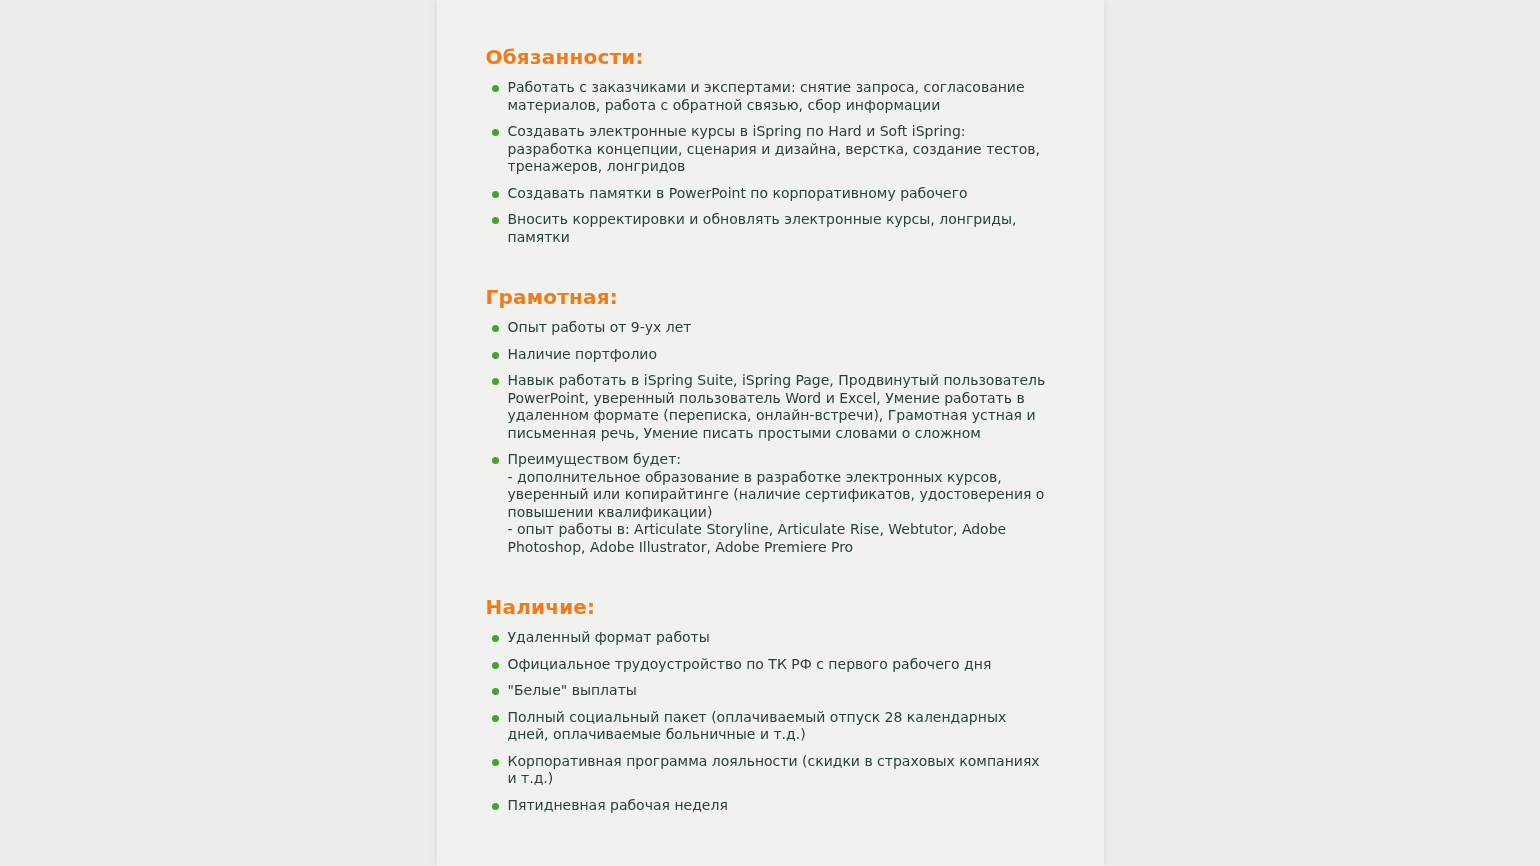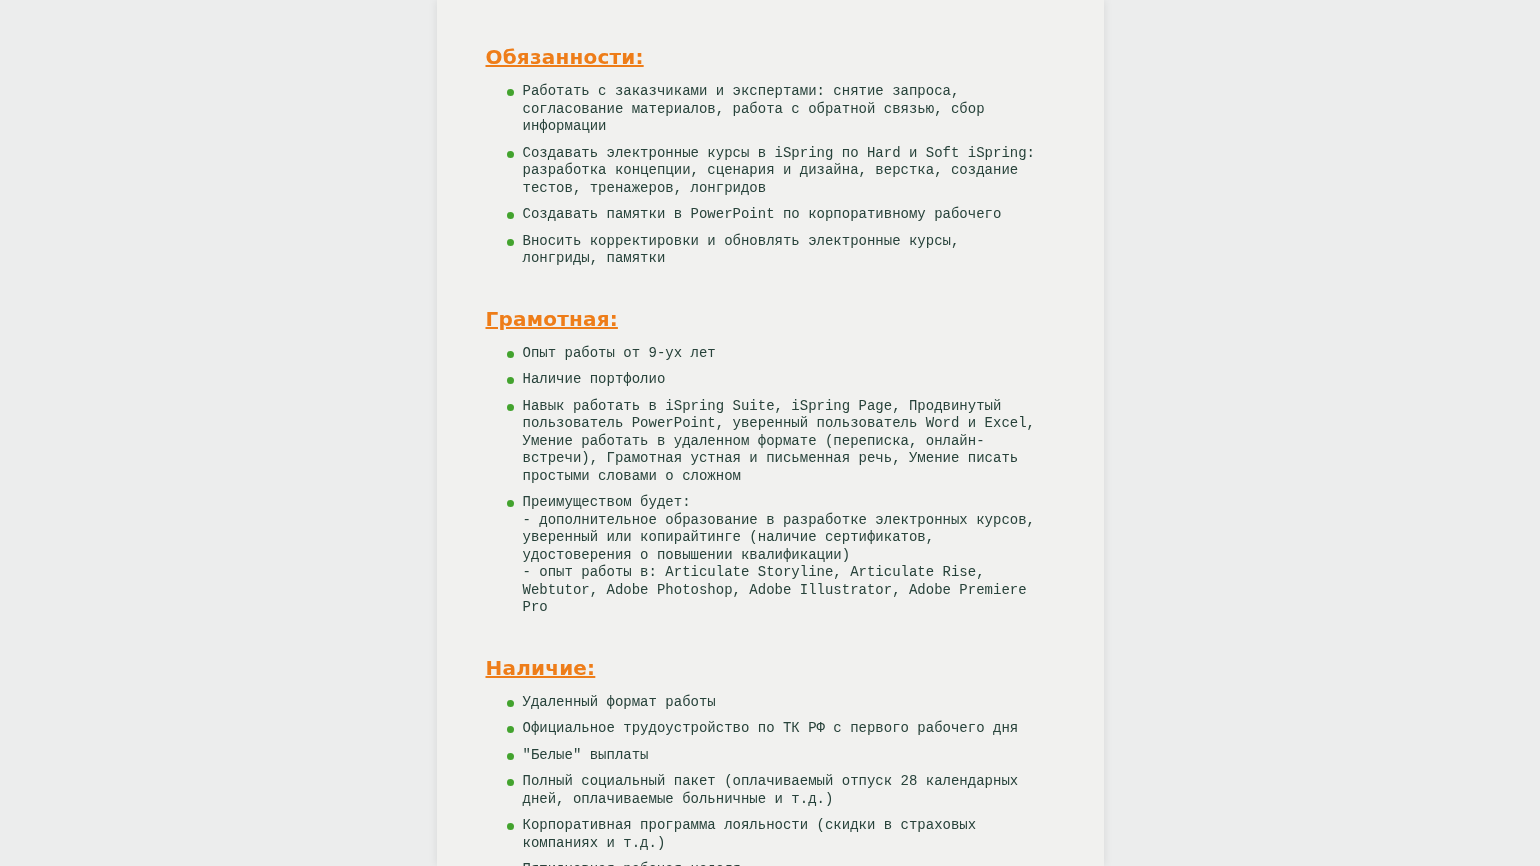--- a/index.html
+++ b/index.html
@@ -28,27 +28,25 @@
   .section + .section {
     margin-top: 40px;
   }
   .section-heading {
     font-size: 20px;
     line-height: 22px;
     font-weight: 700;
     color: #ee7d19;
     margin: 0 0 11px 0;
     letter-spacing: 0.2px;
-    text-decoration: underline;
   }
   ul.items {
     list-style: none;
-    margin: 15px;
+    margin: 0;
     padding: 0;
-    font-family: Liberation Mono, monospace;
   }
   ul.items li {
     display: flex;
     align-items: flex-start;
     margin: 0 0 9px 0;
   }
   .bullet {
     flex: 0 0 auto;
     width: 7px;
     height: 7px;

